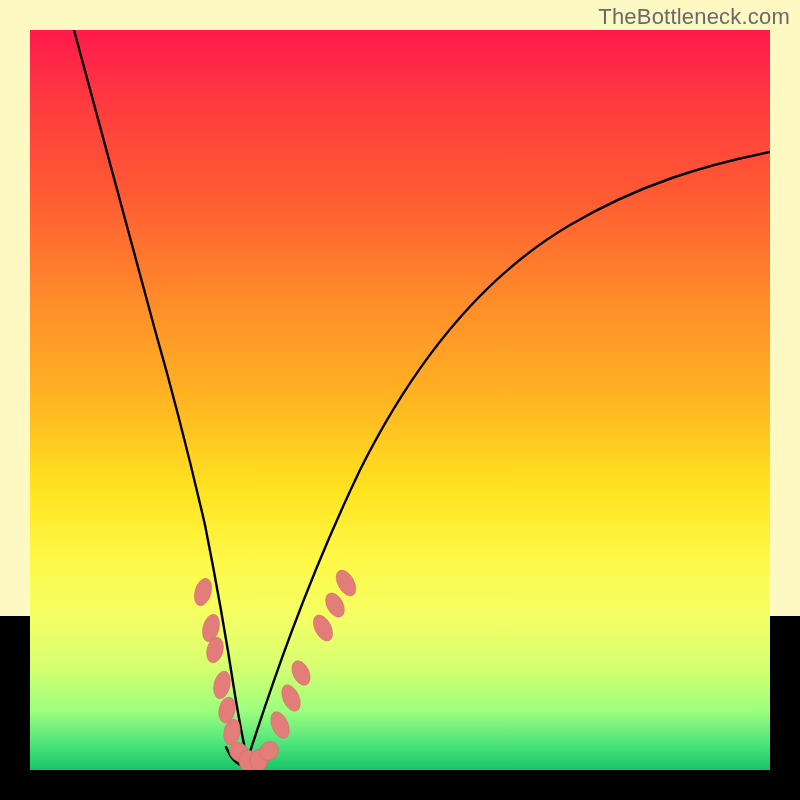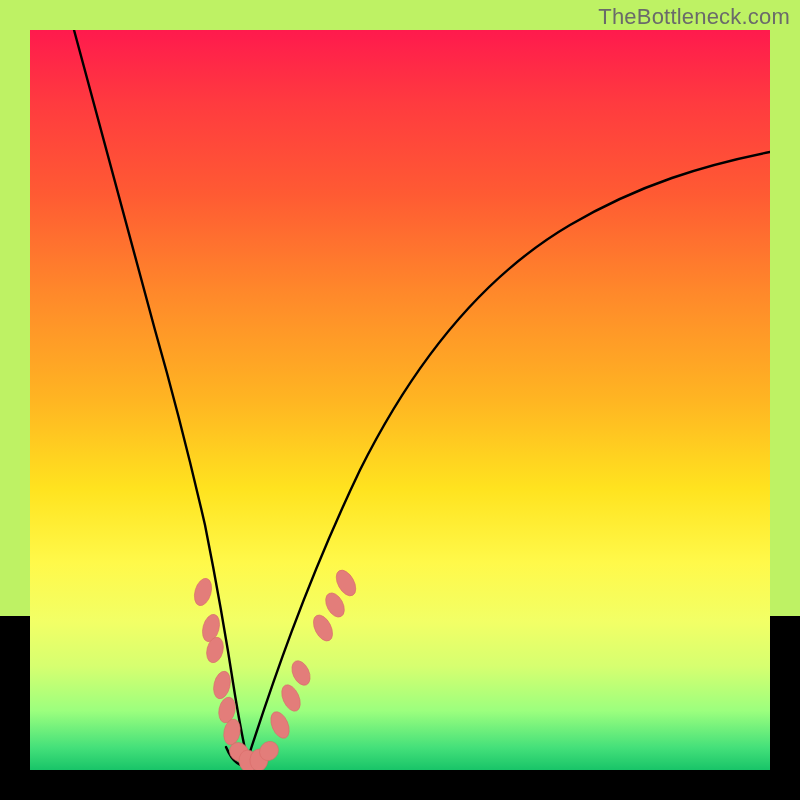--- a/index.html
+++ b/index.html
@@ -10,21 +10,21 @@
     background: #000;
     overflow: hidden;
     font-family: Arial, Helvetica, sans-serif;
   }
   .frame {
     position: absolute;
     left: 0;
     top: 0;
     width: 800px;
     height: 616px;
-    background: #bef264;
+    background: #fef9c3;
   }
   .plot-area {
     position: absolute;
     left: 30px;
     top: 30px;
     width: 740px;
     height: 740px;
     background: linear-gradient(to bottom,
       #ff1a4d 0%,
       #ff3b3f 10%,

